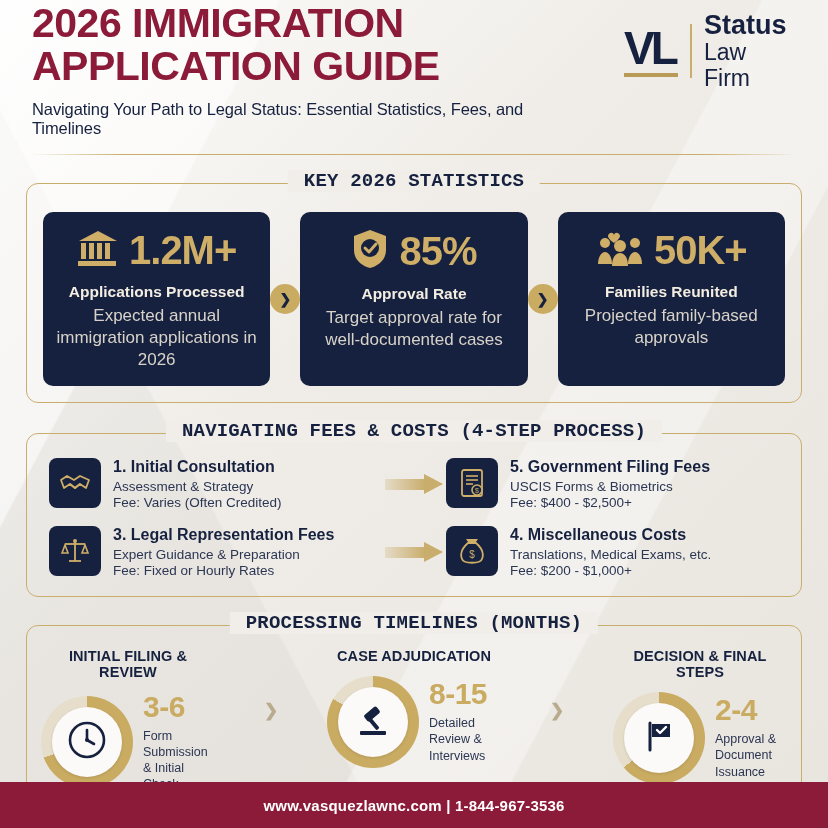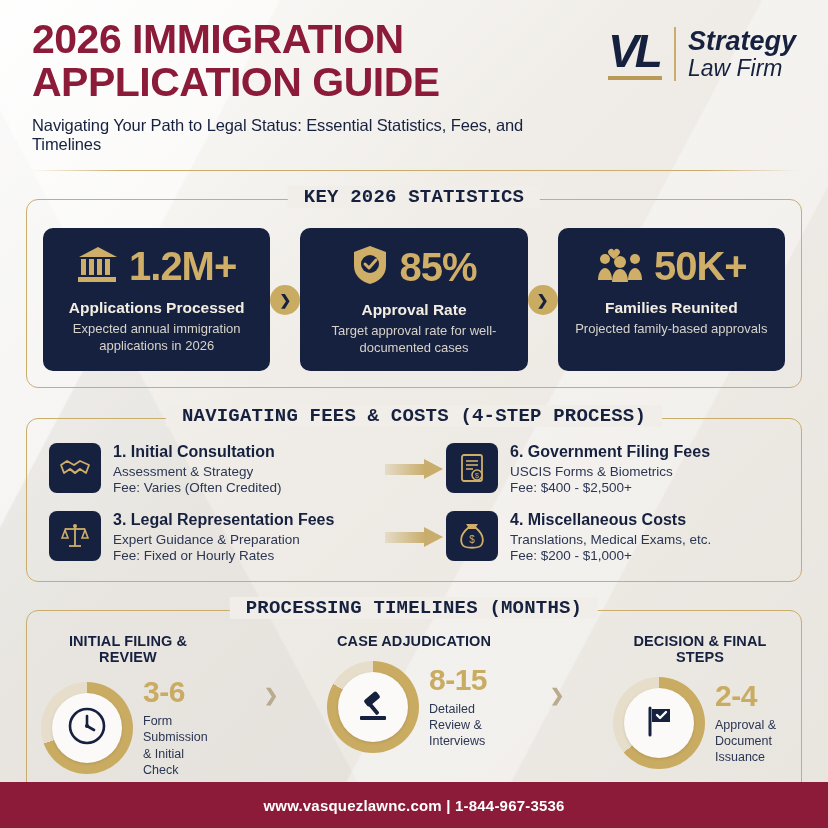--- a/index.html
+++ b/index.html
@@ -21,31 +21,31 @@
     position: absolute; inset: 0;
     background:
       linear-gradient(118deg, rgba(255,255,255,0.55) 0 22%, rgba(0,0,0,0) 22.2% 100%),
       linear-gradient(118deg, rgba(0,0,0,0) 0 60%, rgba(255,255,255,0.35) 60.2% 73%, rgba(0,0,0,0) 73.2% 100%),
       linear-gradient(62deg, rgba(0,0,0,0.03) 0 30%, rgba(0,0,0,0) 30.2% 100%);
     pointer-events: none;
   }
   .content { position: relative; z-index: 2; padding: 0 26px; }
 
   
-  .header { display: flex; justify-content: space-between; align-items: flex-start; padding-top: 18px; gap: 36px; }
+  .header { display: flex; justify-content: space-between; align-items: flex-start; padding-top: 2px; gap: 36px; }
   .title-block { padding-left: 6px; }
   .title {
     font-size: 41px; line-height: 1.04; font-weight: 800; letter-spacing: -0.5px;
     color: #8b1b38; text-transform: uppercase;
   }
   .title .l2 { display: block; }
   .subtitle {
     margin-top: 13px; font-size: 16.5px; color: #16213f; font-weight: 500; letter-spacing: -0.1px;
   }
-  .logo { display: flex; align-items: center; gap: 12px; padding-top: 8px; padding-right: 6px; font-style: italic; }
+  .logo { display: flex; align-items: center; gap: 12px; padding-top: 8px; padding-right: 6px; }
   .logo-mark { font-size: 46px; font-weight: 800; color: #16213f; letter-spacing: -4px; line-height: 1; position: relative; }
   .logo-mark .bar { display:block; width:54px; height:4px; background:#b99a57; margin-top:2px; }
   .logo-divider { width: 2px; height: 54px; background: #c9ad6c; }
   .logo-text { line-height: 1.12; }
   .logo-text .l1 { font-size: 27px; font-weight: 700; color: #16213f; }
   .logo-text .l2 { font-size: 23px; font-weight: 500; color: #16213f; }
 
   .hr-gold { height: 1px; background: linear-gradient(90deg, rgba(185,154,87,0) 0%, #c9ad6c 12%, #c9ad6c 88%, rgba(185,154,87,0) 100%); margin: 16px 4px 0 4px; }
 
   
@@ -61,21 +61,21 @@
 
   
   .stats-row { display: flex; align-items: stretch; gap: 0; }
   .stat-card {
     flex: 1; background: #16213f; border-radius: 10px; padding: 16px 12px 14px 12px;
     color: #fff; text-align: center; position: relative;
   }
   .stat-top { display: flex; align-items: center; justify-content: center; gap: 10px; }
   .stat-value { font-size: 40px; font-weight: 800; color: #cfae68; letter-spacing: -1px; line-height: 1; }
   .stat-label { margin-top: 11px; font-size: 15.5px; font-weight: 700; color: #f3ede2; }
-  .stat-desc { margin-top: 4px; font-size: 13px; line-height: 1.3; color: #d8d3c9; }
+  .stat-desc { margin-top: 4px; font-size: 17px; line-height: 1.3; color: #d8d3c9; }
   .chev {
     width: 30px; display: flex; align-items: center; justify-content: center; position: relative; z-index: 3;
   }
   .chev-circle {
     width: 30px; height: 30px; border-radius: 50%; background: #c9ab62;
     display: flex; align-items: center; justify-content: center;
     color: #16213f; font-size: 14px; font-weight: 800;
   }
 
   
@@ -149,21 +149,21 @@
         </div>
         <div class="subtitle">Navigating Your Path to Legal Status: Essential Statistics, Fees, and Timelines</div>
       </div>
       <div class="logo">
         <div class="logo-mark">
           <span>VL</span>
           <span class="bar"></span>
         </div>
         <div class="logo-divider"></div>
         <div class="logo-text">
-          <div class="l1">Strategy</div>
+          <div class="l1">Status</div>
           <div class="l2">Law Firm</div>
         </div>
       </div>
     </div>
 
     <div class="hr-gold"></div>
 
     <div class="section">
       <div class="section-title">KEY 2026 STATISTICS</div>
       <div class="section-frame">
@@ -264,21 +264,21 @@
               <svg width="26" height="30" viewBox="0 0 26 30">
                 <rect x="3" y="2" width="20" height="26" rx="2" fill="none" stroke="#cfae68" stroke-width="1.8"></rect>
                 <line x1="7" y1="8" x2="19" y2="8" stroke="#cfae68" stroke-width="1.6"></line>
                 <line x1="7" y1="12" x2="19" y2="12" stroke="#cfae68" stroke-width="1.6"></line>
                 <line x1="7" y1="16" x2="14" y2="16" stroke="#cfae68" stroke-width="1.6"></line>
                 <circle cx="18" cy="22" r="5" fill="#16213f" stroke="#cfae68" stroke-width="1.6"></circle>
                 <text x="18" y="25" font-size="7" fill="#cfae68" text-anchor="middle" font-family="Liberation Sans, sans-serif">$</text>
               </svg>
             </div>
             <div class="fee-text">
-              <div class="fee-title">6. Government Filing Fees</div>
+              <div class="fee-title">5. Government Filing Fees</div>
               <div class="fee-sub">USCIS Forms &amp; Biometrics</div>
               <div class="fee-fee">Fee: $400 - $2,500+</div>
             </div>
           </div>
 
           <div class="fee-item">
             <div class="fee-icon">
               <svg width="30" height="28" viewBox="0 0 30 28">
                 <line x1="15" y1="4" x2="15" y2="24" stroke="#cfae68" stroke-width="1.8"></line>
                 <line x1="5" y1="7" x2="25" y2="7" stroke="#cfae68" stroke-width="1.8"></line>

